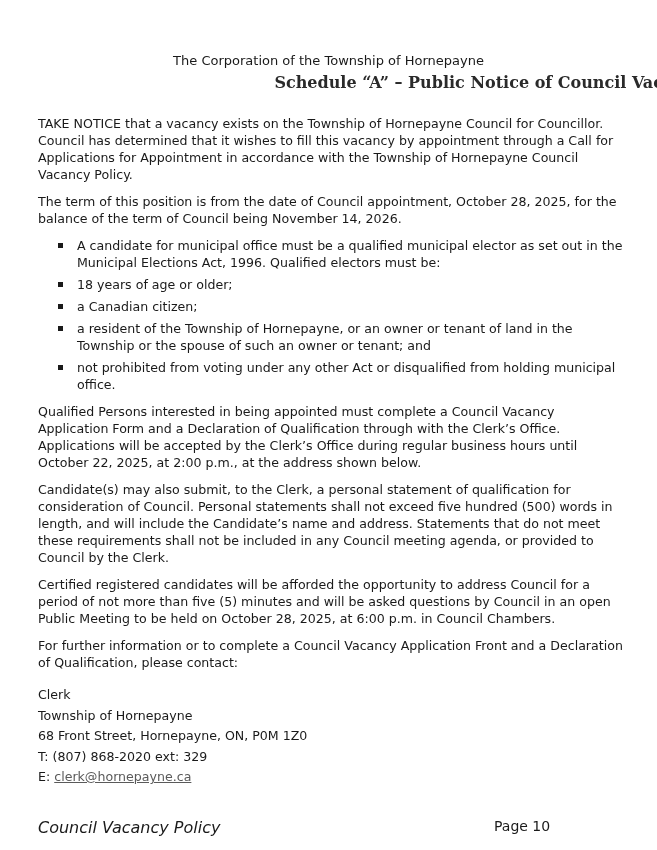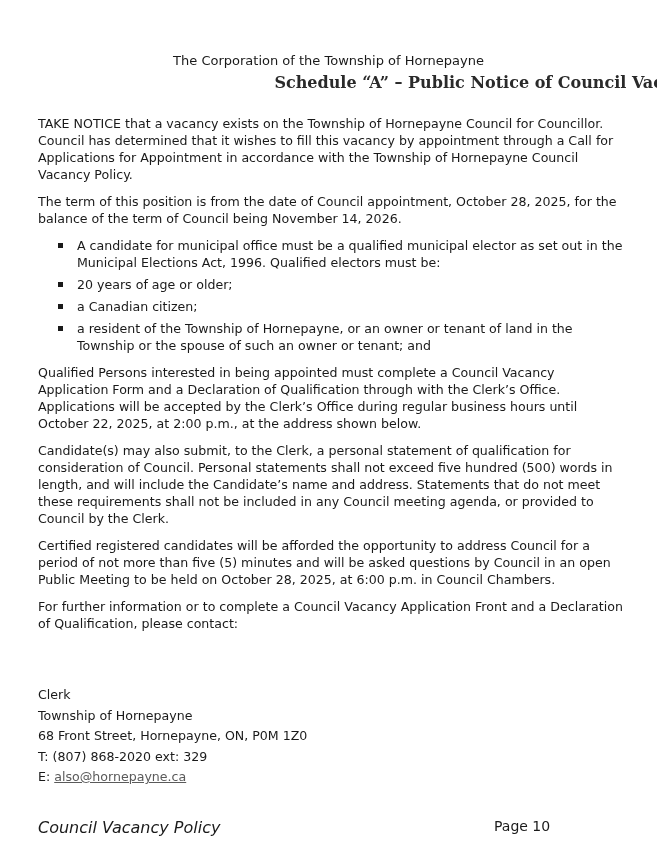--- a/index.html
+++ b/index.html
@@ -41,33 +41,34 @@
 
 <div class="page">
   <div class="org">The Corporation of the Township of Hornepayne</div>
   <div class="title">Schedule “A” – Public Notice of Council Vacancy</div>
 
   <div class="body">
     <p><span class="bold">TAKE NOTICE</span><span> that a vacancy exists on the Township of Hornepayne Council for Councillor. Council has determined that it wishes to fill this vacancy by appointment through a Call for Applications for Appointment in accordance with the Township of Hornepayne Council Vacancy Policy.</span></p>
     <p>The term of this position is from the date of Council appointment, October 28, 2025, for the balance of the term of Council being November 14, 2026.</p>
     <ul>
       <li><span class="bullet"></span><span>A candidate for municipal office must be a qualified municipal elector as set out in the Municipal Elections Act, 1996. Qualified electors must be:</span></li>
-      <li><span class="bullet"></span><span>20 years of age or older;</span></li>
+      <li><span class="bullet"></span><span>18 years of age or older;</span></li>
       <li><span class="bullet"></span><span>a Canadian citizen;</span></li>
       <li><span class="bullet"></span><span>a resident of the Township of Hornepayne, or an owner or tenant of land in the Township or the spouse of such an owner or tenant; and</span></li>
+      <li><span class="bullet"></span><span>not prohibited from voting under any other Act or disqualified from holding municipal office.</span></li>
     </ul>
     <p>Qualified Persons interested in being appointed must complete a Council Vacancy Application Form and a Declaration of Qualification through with the Clerk’s Office. Applications will be accepted by the Clerk’s Office during regular business hours until October 22, 2025, at 2:00 p.m., at the address shown below.</p>
     <p>Candidate(s) may also submit, to the Clerk, a personal statement of qualification for consideration of Council. Personal statements shall not exceed five hundred (500) words in length, and will include the Candidate’s name and address. Statements that do not meet these requirements shall not be included in any Council meeting agenda, or provided to Council by the Clerk.</p>
     <p>Certified registered candidates will be afforded the opportunity to address Council for a period of not more than five (5) minutes and will be asked questions by Council in an open Public Meeting to be held on October 28, 2025, at 6:00 p.m. in Council Chambers.</p>
     <p>For further information or to complete a Council Vacancy Application Front and a Declaration of Qualification, please contact:</p>
   </div>
 
   <div class="contact">
     <div>Clerk</div>
     <div>Township of Hornepayne</div>
     <div>68 Front Street, Hornepayne, ON, P0M 1Z0</div>
     <div>T: (807) 868-2020 ext: 329</div>
-    <div><span>E: </span><a>also@hornepayne.ca</a></div>
+    <div><span>E: </span><a>clerk@hornepayne.ca</a></div>
   </div>
 
   <div class="footer-left">Council Vacancy Policy</div>
   <div class="footer-right">Page 10</div>
 </div>
 
 </body></html>

